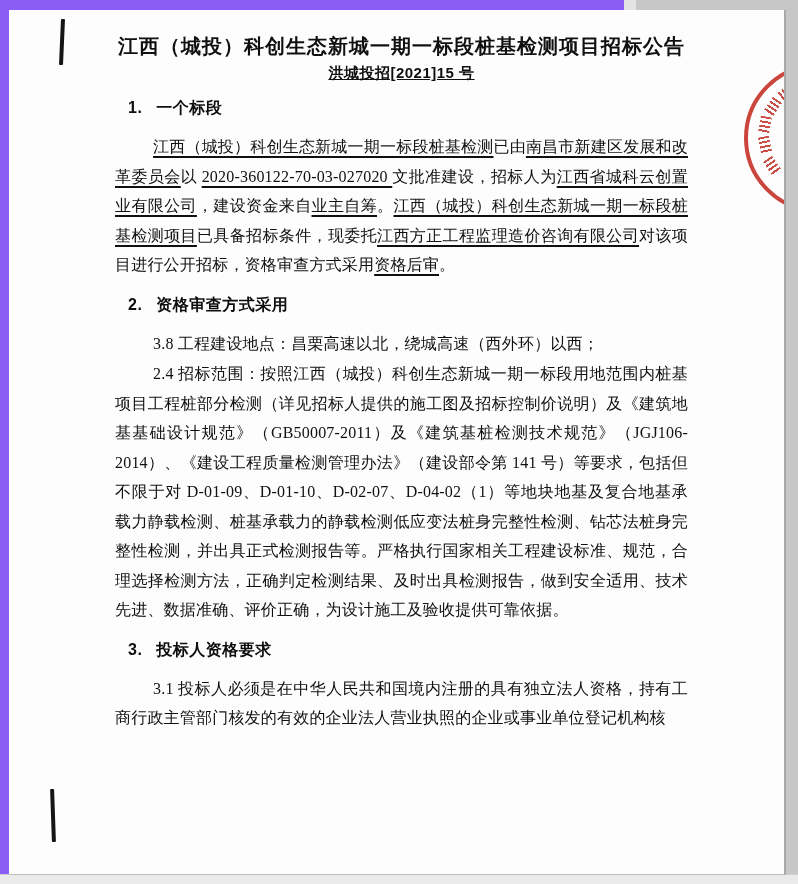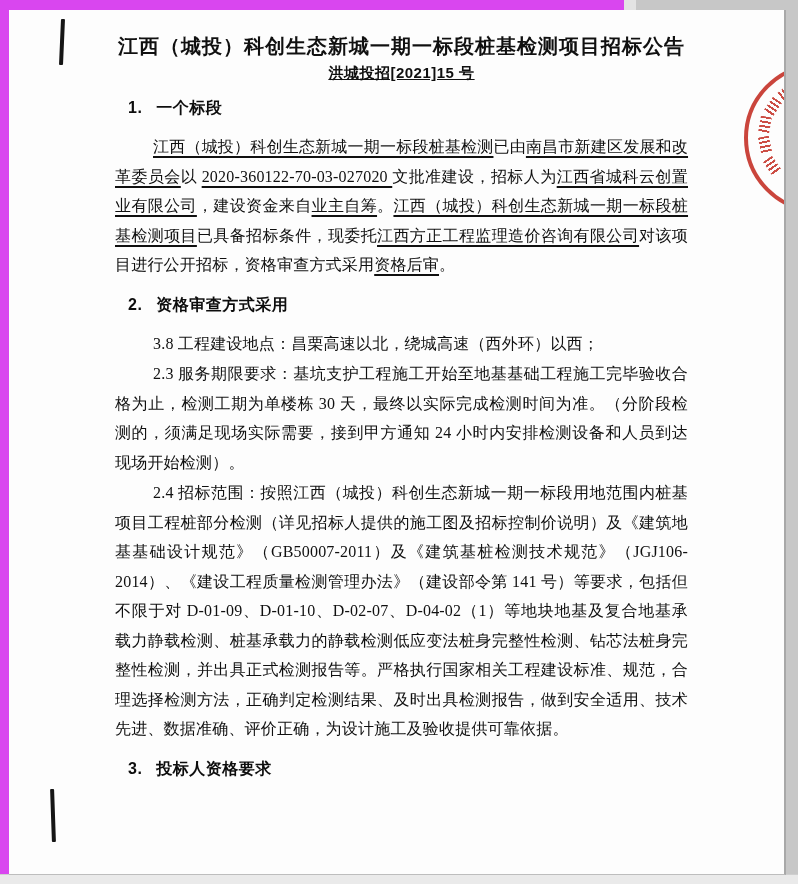--- a/index.html
+++ b/index.html
@@ -1,21 +1,21 @@
 <!DOCTYPE html>
 <html lang="zh"><head>
 <meta charset="utf-8">
 <style>
   html,body{margin:0;padding:0;}
   body{
     width:798px;height:884px;overflow:hidden;
     background:#c7c7c7;
     font-family:"Liberation Serif","DejaVu Serif",serif;
   }
-  .stage{position:relative;width:636px;height:884px;background:#d946ef;}
+  .stage{position:relative;width:636px;height:884px;background:#8b5cf6;}
   .strip-right{position:absolute;right:0;top:0;width:12px;height:884px;background:#e3e3e3;}
   .strip-bottom{position:absolute;left:0;bottom:0;width:798px;height:9px;background:#eaeaea;border-top:1px solid #cfcfcf;}
   .sheet{
     position:absolute;left:9px;top:10px;width:777px;height:865px;
     background:#fdfdfd;overflow:hidden;
     border-right:2px solid #a8a8a8;border-bottom:1px solid #bdbdbd;
     box-sizing:border-box;
   }
   
   .artifact{position:absolute;background:#151515;border-radius:1px;}
@@ -84,26 +84,26 @@
         <div class="sec-heading">
           <span class="sec-num">1.</span>
           <span class="sec-title-text">一个标段</span>
         </div>
         <p class="para"><span class="u">江西（城投）科创生态新城一期一标段桩基检测</span><span>已由</span><span class="u">南昌市新建区发展和改革委员会</span><span>以 </span><span class="u">2020-360122-70-03-027020 </span><span>文批准建设，招标人为</span><span class="u">江西省城科云创置业有限公司</span><span>，建设资金来自</span><span class="u">业主自筹</span><span>。</span><span class="u">江西（城投）科创生态新城一期一标段桩基检测项目</span><span>已具备招标条件，现委托</span><span class="u">江西方正工程监理造价咨询有限公司</span><span>对该项目进行公开招标，资格审查方式采用</span><span class="u">资格后审</span><span>。</span></p>
         <div class="sec-heading">
           <span class="sec-num">2.</span>
           <span class="sec-title-text">资格审查方式采用</span>
         </div>
         <p class="para"><span>3.8 工程建设地点：昌栗高速以北，绕城高速（西外环）以西；</span></p>
-        <p class="para"><span>2.3 服务期限要求：基坑支护工程施工开始至地基基础工程施工完毕验收合格为止，检测工期为单楼栋 30 天，最终以实际完成检测时间为准。（分阶段检测的，须满足现场实际需要，接到甲方通知 24 小时内安排检测设备和人员到达现场开始检测）。</span></p>
         <p class="para"><span>2.4 招标范围：按照江西（城投）科创生态新城一期一标段用地范围内桩基项目工程桩部分检测（详见招标人提供的施工图及招标控制价说明）及《建筑地基基础设计规范》（GB50007-2011）及《建筑基桩检测技术规范》（JGJ106-2014）、《建设工程质量检测管理办法》（建设部令第 141 号）等要求，包括但不限于对 D-01-09、D-01-10、D-02-07、D-04-02（1）等地块地基及复合地基承载力静载检测、桩基承载力的静载检测低应变法桩身完整性检测、钻芯法桩身完整性检测，并出具正式检测报告等。严格执行国家相关工程建设标准、规范，合理选择检测方法，正确判定检测结果、及时出具检测报告，做到安全适用、技术先进、数据准确、评价正确，为设计施工及验收提供可靠依据。</span></p>
         <div class="sec-heading">
           <span class="sec-num">3.</span>
           <span class="sec-title-text">投标人资格要求</span>
         </div>
+        <p class="para"><span>3.1 投标人必须是在中华人民共和国境内注册的具有独立法人资格，持有工商行政主管部门核发的有效的企业法人营业执照的企业或事业单位登记机构核</span></p>
       </div>
 
     <div class="seal">
       <div class="seal-ring"></div>
       <div class="seal-stroke s1"></div>
       <div class="seal-stroke s2"></div>
       <div class="seal-stroke s3"></div>
       <div class="seal-stroke s4"></div>
       <div class="seal-stroke s5"></div>
 

